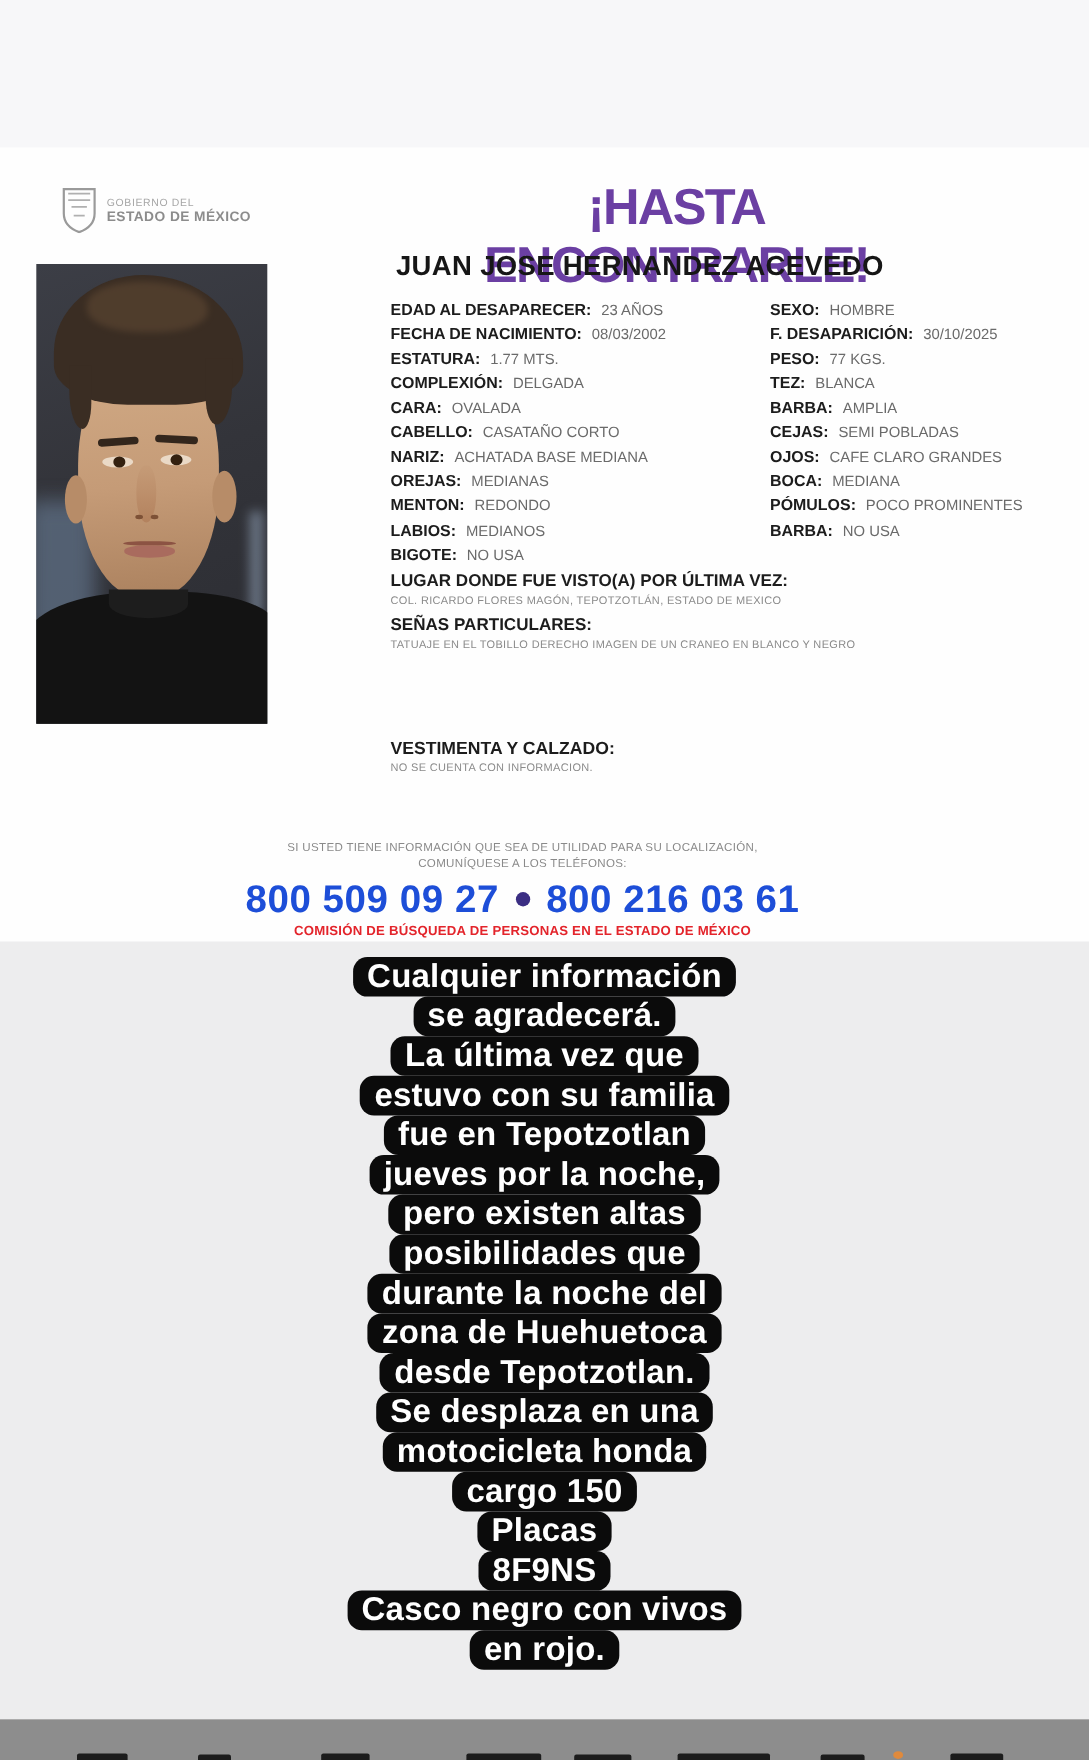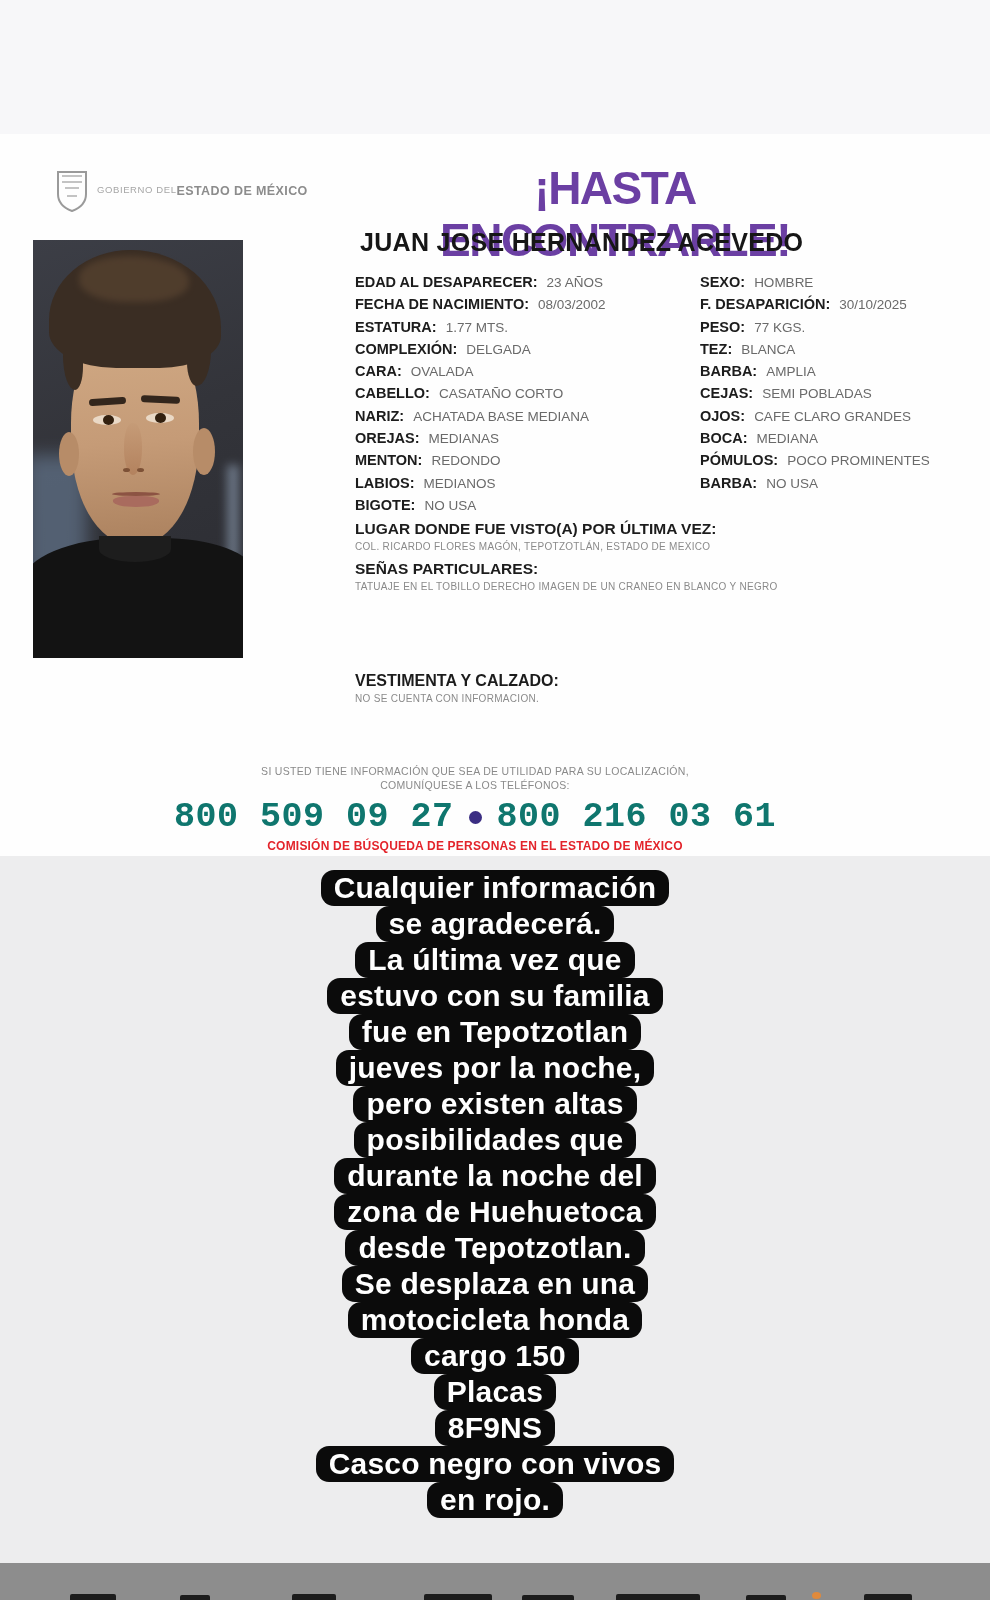--- a/index.html
+++ b/index.html
@@ -4,21 +4,21 @@
 <style>
   html,body{margin:0;padding:0;}
   body{
     width:990px;height:1600px;position:relative;overflow:hidden;
     background:#f7f7f9;
     font-family:"Liberation Sans", sans-serif;
   }
   
   .poster{position:absolute;left:0;top:134px;width:990px;height:722px;background:#fefefe;}
   .logo{position:absolute;left:55px;top:36px;display:flex;align-items:center;gap:8px;}
-  .logo-text{display:flex;}
+  .logo-text{display:flex;flex-direction:column;}
   .logo-l1{font-size:9.5px;color:#a6a6a6;letter-spacing:.6px;}
   .logo-l2{font-size:12.5px;font-weight:bold;color:#8c8c8c;letter-spacing:.4px;}
   .title{
     position:absolute;left:375px;top:28px;width:480px;margin:0;text-align:center;
     font-size:46px;line-height:52px;font-weight:800;letter-spacing:-1.5px;color:#6b3fa3;
   }
   .name{
     position:absolute;left:360px;top:94px;margin:0;
     font-size:25px;font-weight:bold;letter-spacing:.3px;color:#161616;
   }
@@ -33,21 +33,21 @@
   .block .blabel{font-size:15.5px;font-weight:800;color:#1c1c1c;line-height:20px;}
   .block .bvalue{font-size:10px;color:#8a8a8a;letter-spacing:.3px;line-height:15px;}
   .b-lastseen{top:385px;}
   .b-senas{top:425px;}
   .b-vestimenta{top:537px;}
   .b-vestimenta .blabel{font-size:16px;text-align:right;}
   
   .footer{position:absolute;left:150px;top:630px;width:650px;text-align:center;}
   .info-line{font-size:10.5px;color:#8a8a8a;letter-spacing:.3px;line-height:14px;}
   .phones{display:flex;justify-content:center;align-items:center;gap:15px;margin-top:7px;}
-  .phone{font-size:35px;line-height:37px;font-weight:800;color:#0f766e;letter-spacing:.5px;font-family:Liberation Mono, monospace;}
+  .phone{font-size:35px;line-height:37px;font-weight:800;color:#1d4ed8;letter-spacing:.5px;}
   .dot-sep{width:13px;height:13px;border-radius:50%;background:#3b2e83;display:inline-block;}
   .org{margin-top:3px;font-size:12px;font-weight:bold;color:#e3242b;letter-spacing:.2px;}
   
   .photo{position:absolute;left:33px;top:106px;width:210px;height:418px;overflow:hidden;
          background:linear-gradient(160deg,#3c3e46 0%,#33343a 45%,#2b2c32 100%);}
   .photo div{position:absolute;}
   .ph-light{left:-8px;top:215px;width:62px;height:120px;background:#5f7086;filter:blur(9px);opacity:.75;}
   .ph-light2{right:4px;top:225px;width:12px;height:95px;background:#8fa0b5;filter:blur(5px);opacity:.6;}
   .ph-neck{left:76px;top:255px;width:52px;height:70px;background:#b58a67;border-radius:14px;}
   .ph-face{left:38px;top:76px;width:128px;height:228px;

